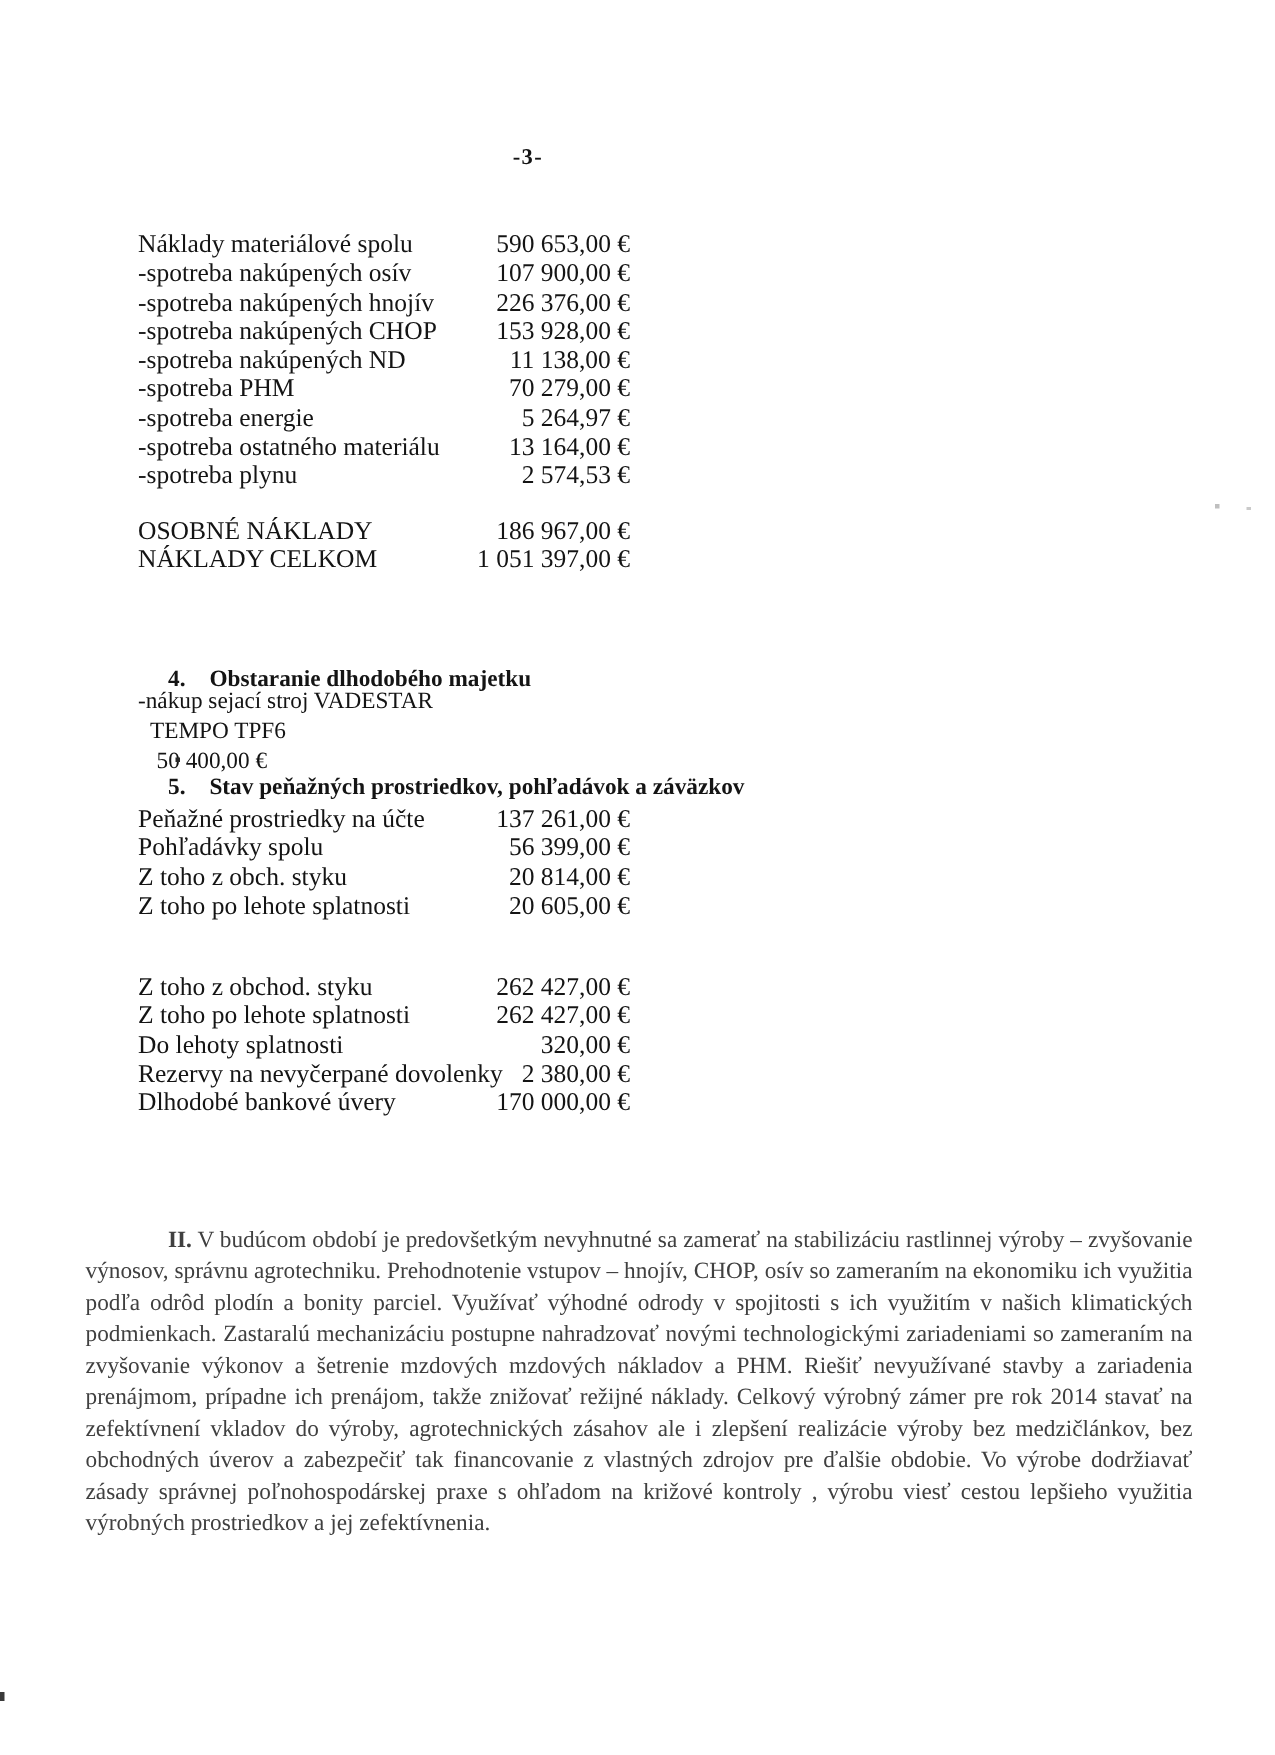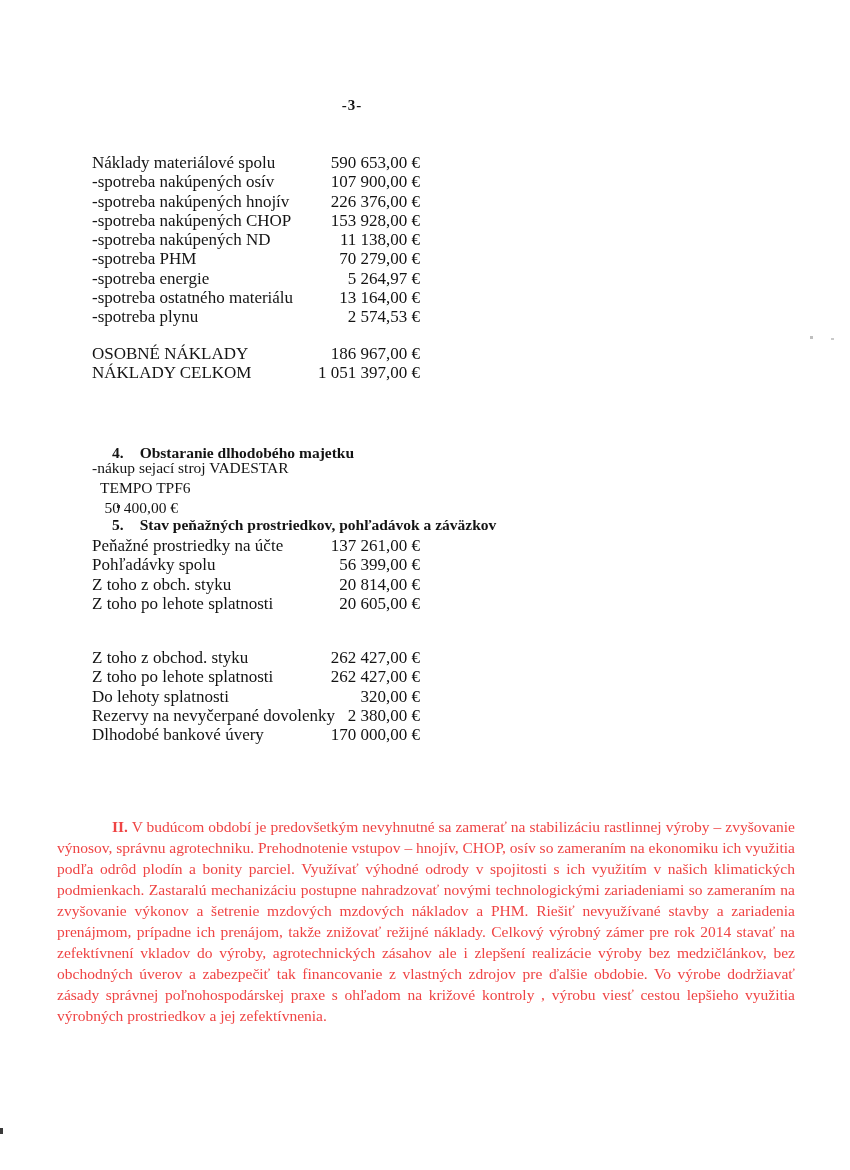--- a/index.html
+++ b/index.html
@@ -24,21 +24,21 @@
   }
   .heading .hnum{display:inline-block;margin-right:16px;}
   .sec4{position:absolute;left:92px;font-size:15.5px;}
   .sec4 .line1{height:20px;line-height:20px;white-space:nowrap;}
   .sec4 .line2{display:flex;height:20px;line-height:20px;white-space:nowrap;flex-direction:column;}
   .sec4 .l2label{flex:none;width:215px;padding-left:8px;box-sizing:border-box;}
   .sec4 .l2val{flex:none;width:86px;text-align:right;}
   .para{
     position:absolute;left:57px;top:800px;width:738px;
     font-size:15.5px;line-height:21px;text-align:justify;
-    text-indent:55px;color:#ef4444;
+    text-indent:55px;color:#404040;
   }
   .artifact{position:absolute;background:#8a8a8a;}
   .a1{left:810px;top:336px;width:3px;height:3px;opacity:.55;}
   .a2{left:831px;top:338px;width:3px;height:2px;opacity:.45;}
   .a3{left:117px;top:505px;width:3px;height:3px;background:#2a2a2a;}
   .a4{left:0px;top:1128px;width:3px;height:6px;background:#3a3a3a;}
 </style>
 </head>
 <body>
 

